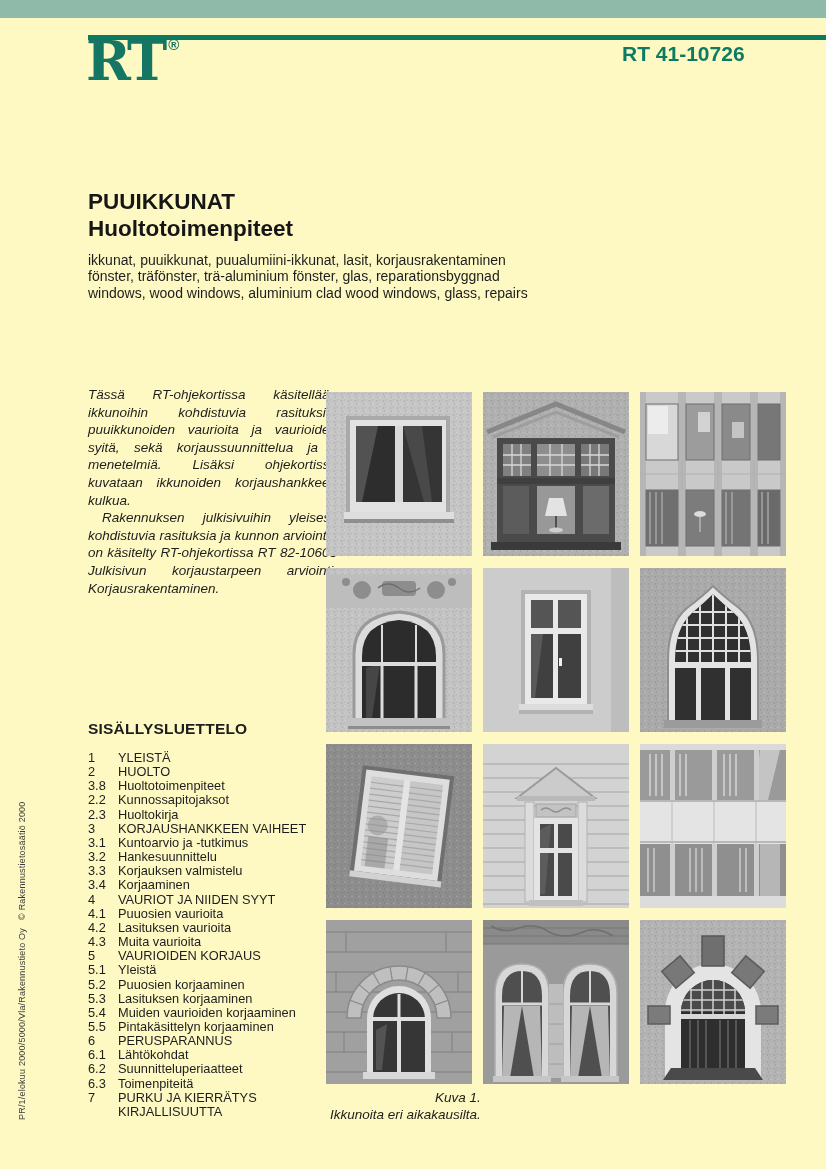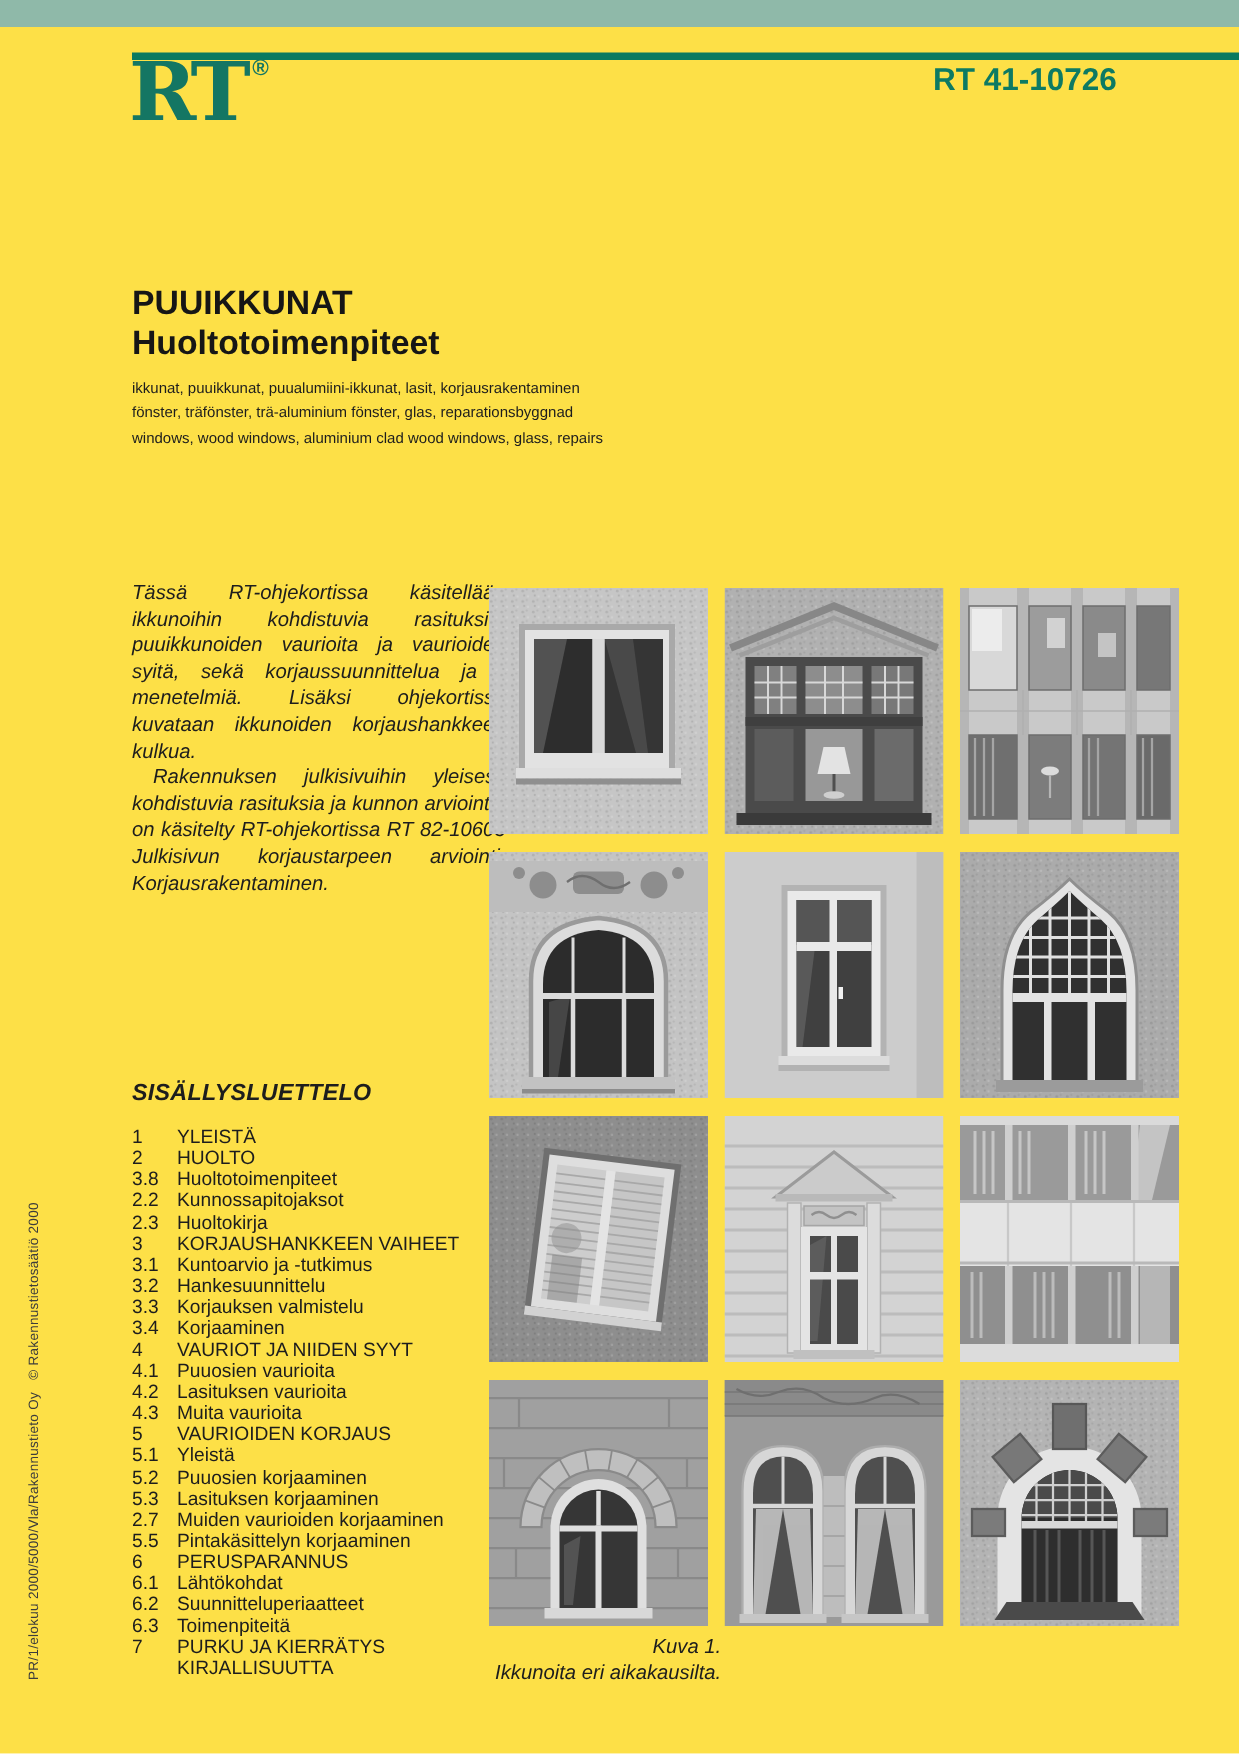--- a/index.html
+++ b/index.html
@@ -1,32 +1,32 @@
 <!DOCTYPE html>
 <html style="--accent: #0d7a63; --band: #8fb9a9; --rule: #0b7a60; --logo: #147663; --text: #1d1d1d;"><head>
 <meta charset="utf-8">
 <style>
   html,body{margin:0;padding:0;background:#ffffff;}
-  .page{position:relative;width:826px;height:1169px;background:#fde047;overflow:hidden;
+  .page{position:relative;width:826px;height:1169px;background:#fef9c3;overflow:hidden;
         font-family:"Liberation Sans",sans-serif;color:var(--text,#1d1d1d);}
   .band{position:absolute;top:0;left:0;width:826px;height:18px;background:var(--band,#8fb9a9);}
   .rule{position:absolute;top:35px;left:88px;width:738px;height:5px;background:var(--rule,#0b7a60);}
   .logo{position:absolute;left:86px;top:34px;font-family:"DejaVu Serif",serif;font-weight:bold;
         font-size:54px;line-height:1;letter-spacing:-3px;color:var(--logo,#147663);}
   .logo .reg{font-size:15px;letter-spacing:0;position:relative;top:-30px;left:4px;font-family:"Liberation Sans",sans-serif;}
   .docnum{position:absolute;left:622px;top:42px;font-size:21px;font-weight:bold;color:var(--accent,#0d7a63);}
   .meta{position:absolute;left:622px;top:84px;font-size:13px;line-height:16px;color:var(--accent,#0d7a63);white-space:pre;}
   .title{position:absolute;left:88px;top:188px;font-size:22.5px;font-weight:bold;line-height:27px;color:#161616;}
-  .keywords{position:absolute;left:88px;top:252px;font-size:10px;line-height:16.4px;}
+  .keywords{position:absolute;left:88px;top:252px;font-size:14px;line-height:16.4px;}
   .intro{position:absolute;left:88px;top:386px;width:249px;font-size:13.5px;line-height:17.6px;
          font-style:italic;text-align:justify;}
   .intro p{margin:0;}
   .intro p+p{text-indent:14px;}
   .toc{position:absolute;left:88px;top:720px;width:245px;}
-  .toc-heading{font-size:15.5px;font-weight:bold;margin:0 0 13px 0;letter-spacing:0.2px;font-style:italic;}
+  .toc-heading{font-size:15.5px;font-weight:bold;margin:0 0 13px 0;letter-spacing:0.2px;}
   .toc-row{display:flex;font-size:12.8px;line-height:14.15px;}
   .toc-num{width:30px;flex:none;}
   .photo-grid{position:absolute;left:326px;top:392px;display:grid;
               grid-template-columns:repeat(3,146px);grid-auto-rows:164px;column-gap:11px;row-gap:12px;}
   .photo{width:146px;height:164px;}
   .photo svg{display:block;width:146px;height:164px;}
   .caption{position:absolute;left:330px;top:1090px;font-size:13.5px;line-height:16.5px;font-style:italic;text-align:right;}
   .credit{position:absolute;left:17px;top:1120px;transform:rotate(-90deg);transform-origin:0 0;
           font-size:9px;color:#3c3c3c;white-space:pre;letter-spacing:0.2px;}
 </style>
@@ -138,21 +138,21 @@
         </div>
         <div class="toc-row">
           <span class="toc-num">5.2</span>
           <span class="toc-label">Puuosien korjaaminen</span>
         </div>
         <div class="toc-row">
           <span class="toc-num">5.3</span>
           <span class="toc-label">Lasituksen korjaaminen</span>
         </div>
         <div class="toc-row">
-          <span class="toc-num">2.7</span>
+          <span class="toc-num">5.4</span>
           <span class="toc-label">Muiden vaurioiden korjaaminen</span>
         </div>
         <div class="toc-row">
           <span class="toc-num">5.5</span>
           <span class="toc-label">Pintakäsittelyn korjaaminen</span>
         </div>
         <div class="toc-row">
           <span class="toc-num">6</span>
           <span class="toc-label">PERUSPARANNUS</span>
         </div>

